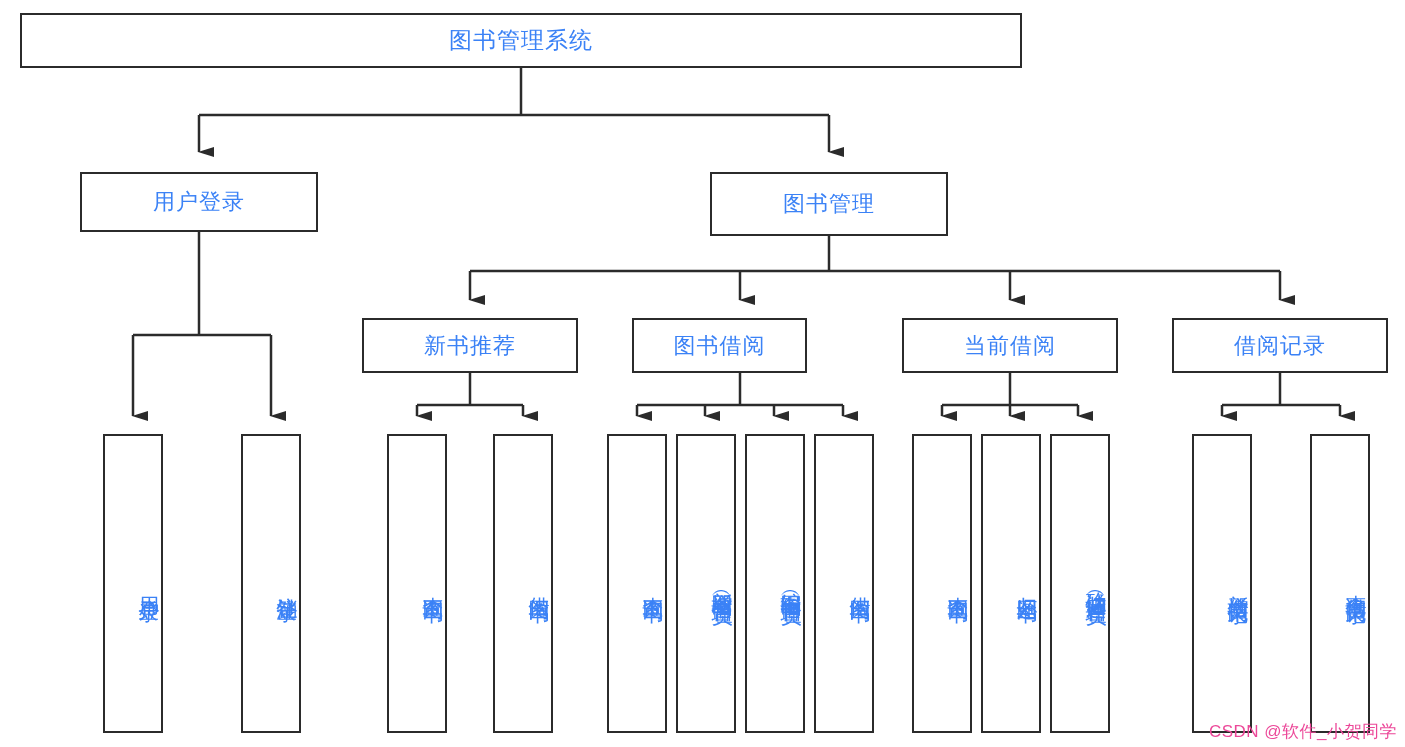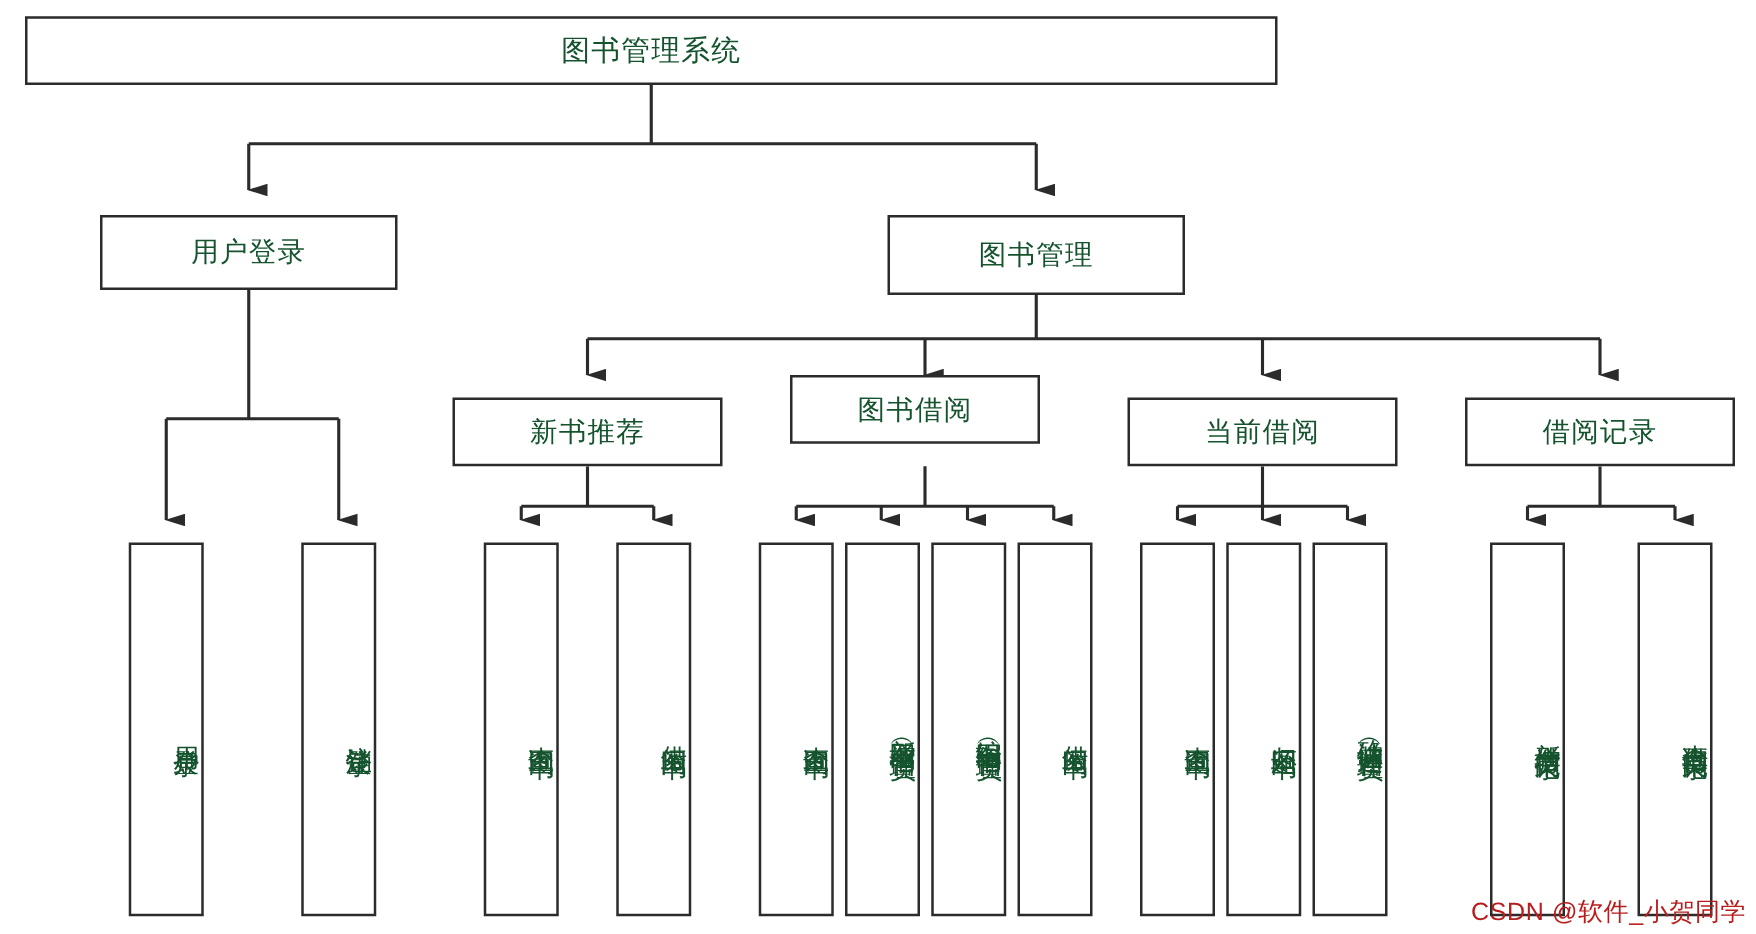--- a/index.html
+++ b/index.html
@@ -24,22 +24,21 @@
     height: 747px;
     pointer-events: none;
   }
   .node {
     position: absolute;
     border: 2px solid #2b2b2b;
     background: #ffffff;
     display: flex;
     align-items: center;
     justify-content: center;
-    color: #14532d;
-    font-family: Liberation Serif, serif;
+    color: #3b82f6;
   }
   .node.horiz {
     font-size: 22px;
     letter-spacing: 1px;
   }
   .node.vert {
     writing-mode: vertical-rl;
     text-orientation: upright;
     font-size: 21px;
     line-height: 1.18;
@@ -52,22 +51,22 @@
     white-space: normal;
   }
   .node.vert.tall-text {
     align-items: flex-start;
   }
   .node.root { font-size: 23px; }
   .watermark {
     position: absolute;
     right: 8px;
     bottom: 4px;
-    font-size: 20px;
-    color: #b91c1c;
+    font-size: 17px;
+    color: #ec4899;
     letter-spacing: 0.5px;
     user-select: none;
     white-space: nowrap;
   }
 </style>
 </head>
 <body>
 
 <div id="canvas">
 
@@ -131,21 +130,21 @@
   </div>
 
   <div class="node horiz" style="left:710px; top:172px; width:238px; height:64px;">
     <span>图书管理</span>
   </div>
 
   <div class="node horiz" style="left:362px; top:318px; width:216px; height:55px;text-align:right;">
     <span>新书推荐</span>
   </div>
 
-  <div class="node horiz" style="left:632px; top:300px; width:200px; height:55px;">
+  <div class="node horiz" style="left:632px; top:318px; width:175px; height:55px;">
     <span>图书借阅</span>
   </div>
 
   <div class="node horiz" style="left:1172px; top:318px; width:216px; height:55px;">
     <span>借阅记录</span>
   </div>
 
   <div class="node horiz" style="left:902px; top:318px; width:216px; height:55px;">
     <span>当前借阅</span>
   </div>

